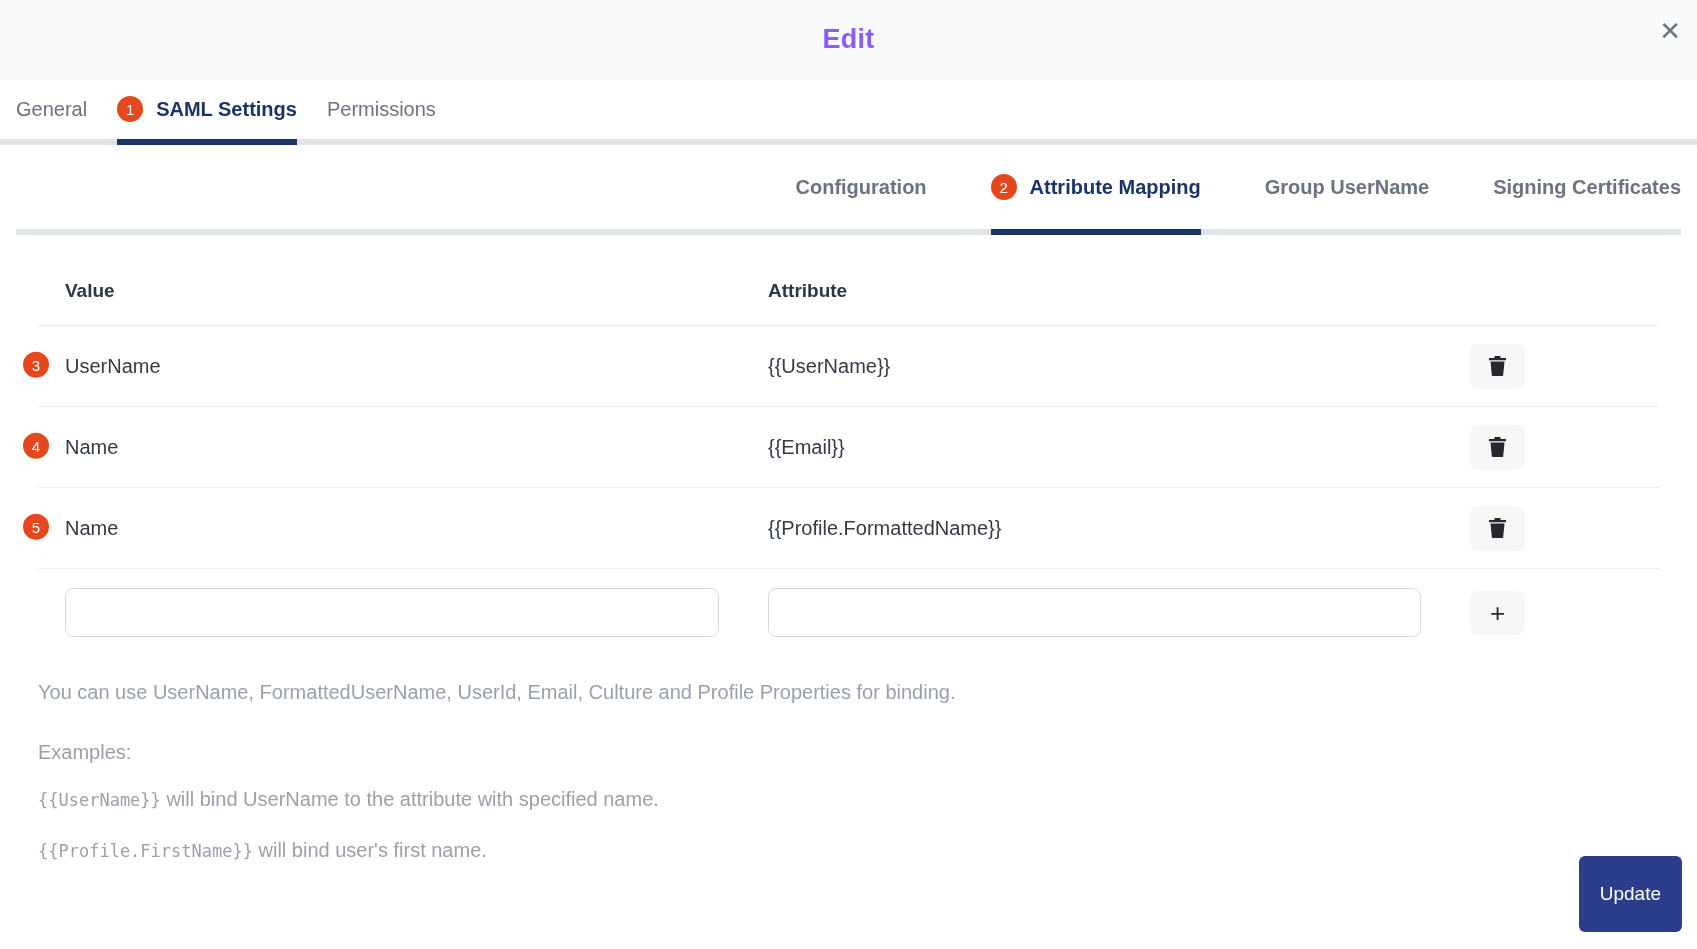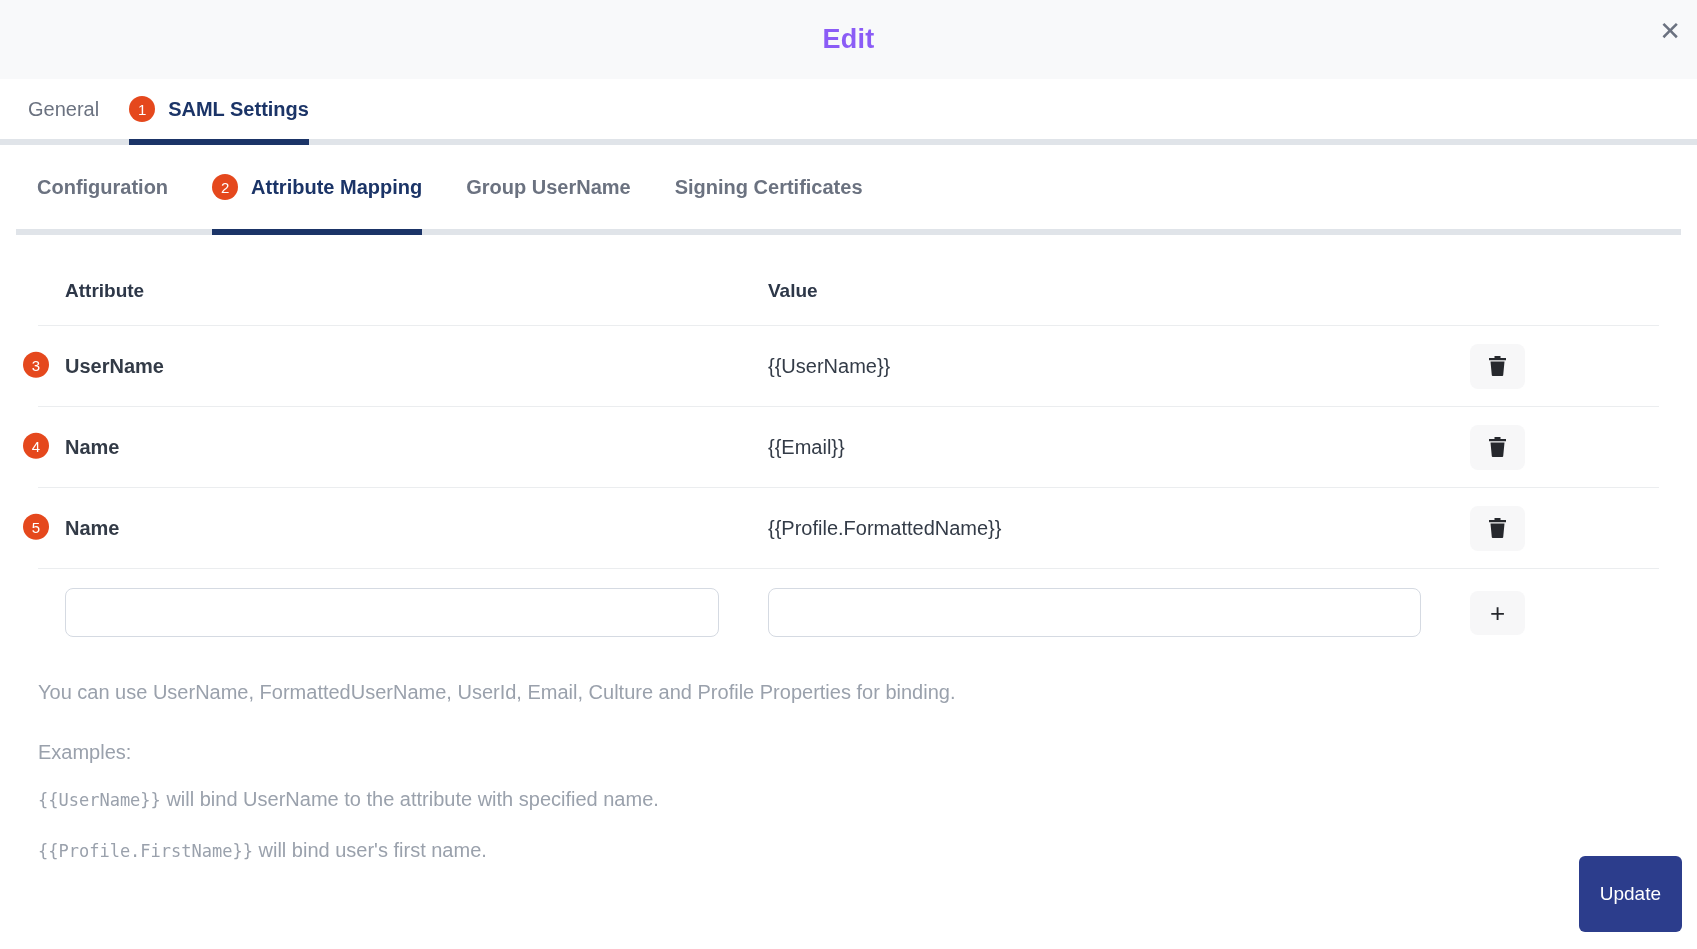--- a/index.html
+++ b/index.html
@@ -30,28 +30,29 @@
   
   .tabbar { display:flex; align-items:stretch; background:#ffffff; }
   .tabbar .tab {
     display:flex; align-items:center; gap:13px;
     font-size:20px; color:#6b7280; cursor:pointer;
     border-bottom:6px solid transparent; margin-bottom:-6px;
     white-space:nowrap;
   }
   .tabbar .tab.active { color:#1b3467; font-weight:700; border-bottom-color:#1b3467; }
   .main-tabs {
-    height:66px; padding-left:28px; gap:30px;
+    height:66px; padding-left:16px; gap:30px;
     border-bottom:6px solid #e0e4e9;
   }
   .main-tabs .tab { font-weight:400; }
   .main-tabs .tab.active { font-weight:700; }
   .sub-tabs {
-    height:90px; margin:0 16px; padding-left:21px; gap:44px;
+    height:90px; margin:0 16px; padding-left:21px; gap:64px;
     border-bottom:6px solid #e0e4e9;
+    justify-content:flex-end;
   }
   .sub-tabs .tab { font-weight:600; }
 
   
   .num-badge {
     width:26px; height:26px; border-radius:50%;
     background:#e5481d; color:#ffffff;
     display:flex; align-items:center; justify-content:center;
     font-size:15px; font-weight:400; flex:none;
   }
@@ -59,21 +60,21 @@
   
   .mapping-table { margin:22px 38px 0 38px; }
   .t-row {
     display:grid; grid-template-columns:730px 702px 55px;
     align-items:center; position:relative;
   }
   .t-head { height:69px; border-bottom:1px solid #ebedef; }
   .t-head .col-label { font-size:19px; font-weight:700; color:#2d3748; }
   .t-head .col-label:first-child { padding-left:27px; }
   .t-data { height:81px; border-bottom:1px solid #ebedef; }
-  .attr-cell { padding-left:27px; font-size:20px; color:#333b47;font-weight:bold; }
+  .attr-cell { padding-left:27px; font-size:20px; color:#333b47; }
   .value-cell { font-size:20px; color:#333b47; }
   .row-badge { position:absolute; left:-15px; top:50%; transform:translateY(-55%); }
 
   .icon-btn {
     width:55px; height:45px; border:none; border-radius:8px;
     background:#f7f7f8; cursor:pointer;
     display:flex; align-items:center; justify-content:center;
   }
   .icon-btn svg { display:block; }
 
@@ -117,20 +118,23 @@
   </div>
 
   <nav class="tabbar main-tabs">
     <div class="tab">
       <span>General</span>
     </div>
     <div class="tab active">
       <span class="num-badge">1</span>
       <span>SAML Settings</span>
     </div>
+    <div class="tab">
+      <span>Permissions</span>
+    </div>
   </nav>
 
   <nav class="tabbar sub-tabs">
     <div class="tab">
       <span>Configuration</span>
     </div>
     <div class="tab active">
       <span class="num-badge">2</span>
       <span>Attribute Mapping</span>
     </div>
@@ -138,22 +142,22 @@
       <span>Group UserName</span>
     </div>
     <div class="tab">
       <span>Signing Certificates</span>
     </div>
   </nav>
 
   <section class="mapping-table">
 
     <div class="t-row t-head">
+      <div class="col-label">Value</div>
       <div class="col-label">Attribute</div>
-      <div class="col-label">Value</div>
       <div></div>
     </div>
 
     <div class="t-row t-data">
       <span class="num-badge row-badge">3</span>
       <div class="attr-cell">UserName</div>
       <div class="value-cell">{{UserName}}</div>
       <button class="icon-btn">
         <span>
           <svg width="17" height="20" viewBox="0 0 17 20">

